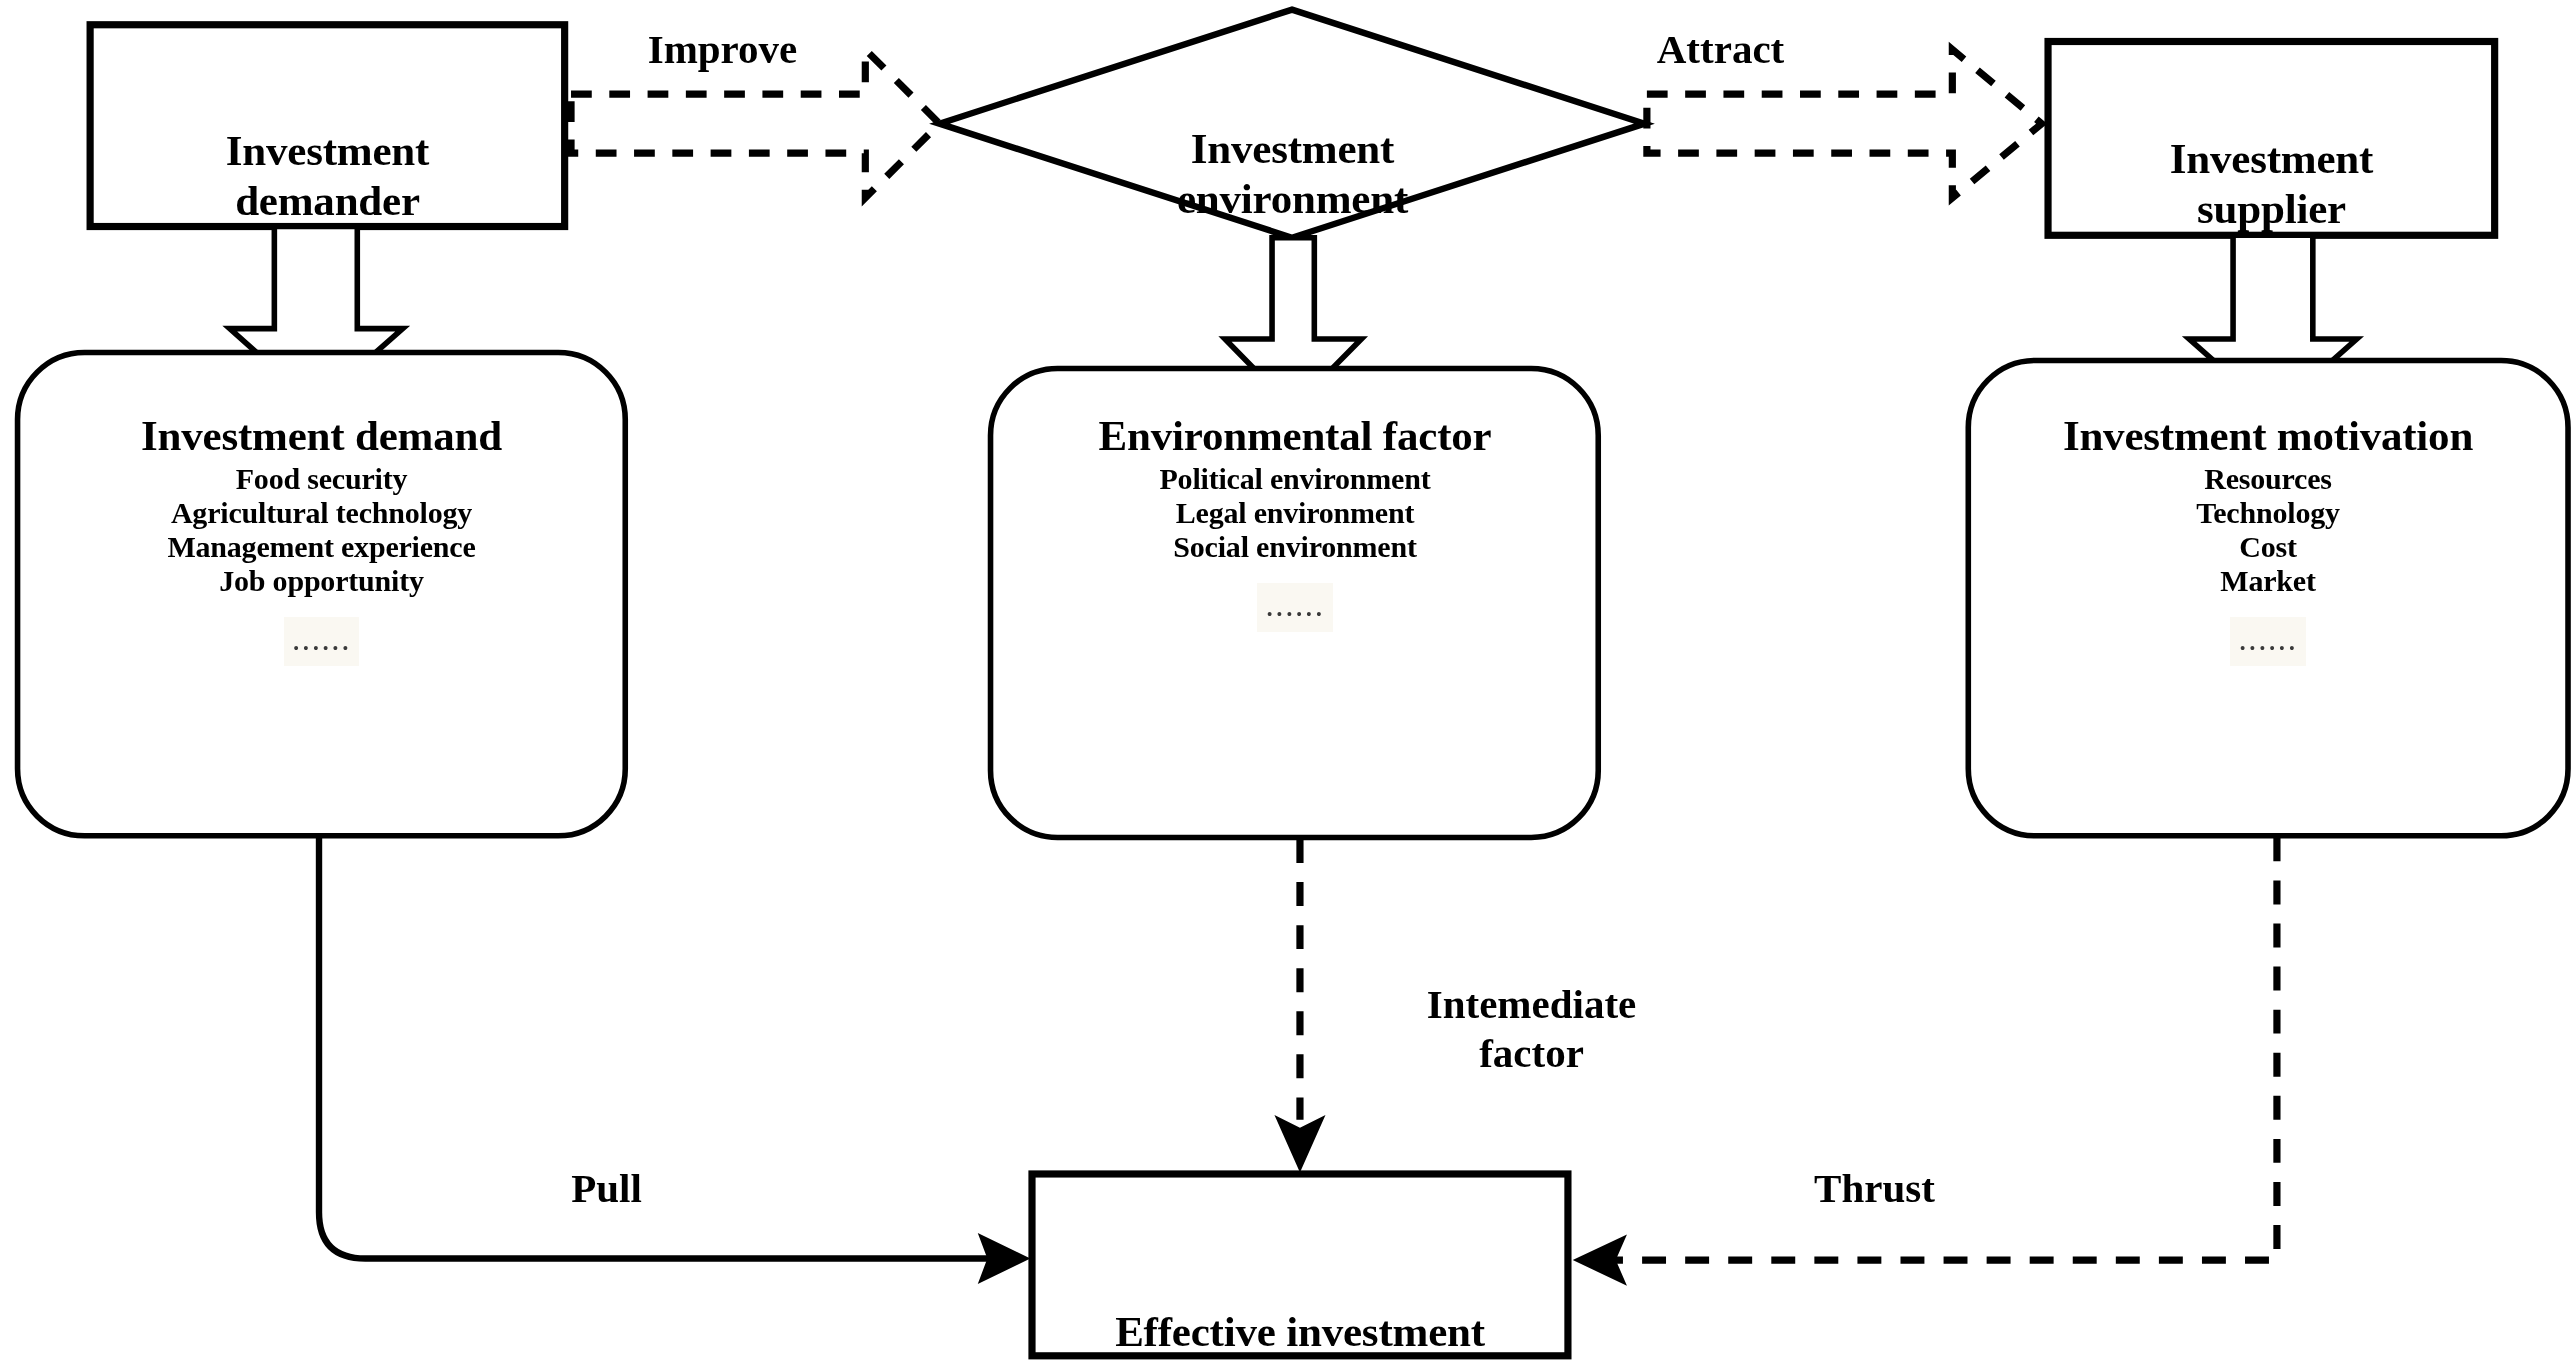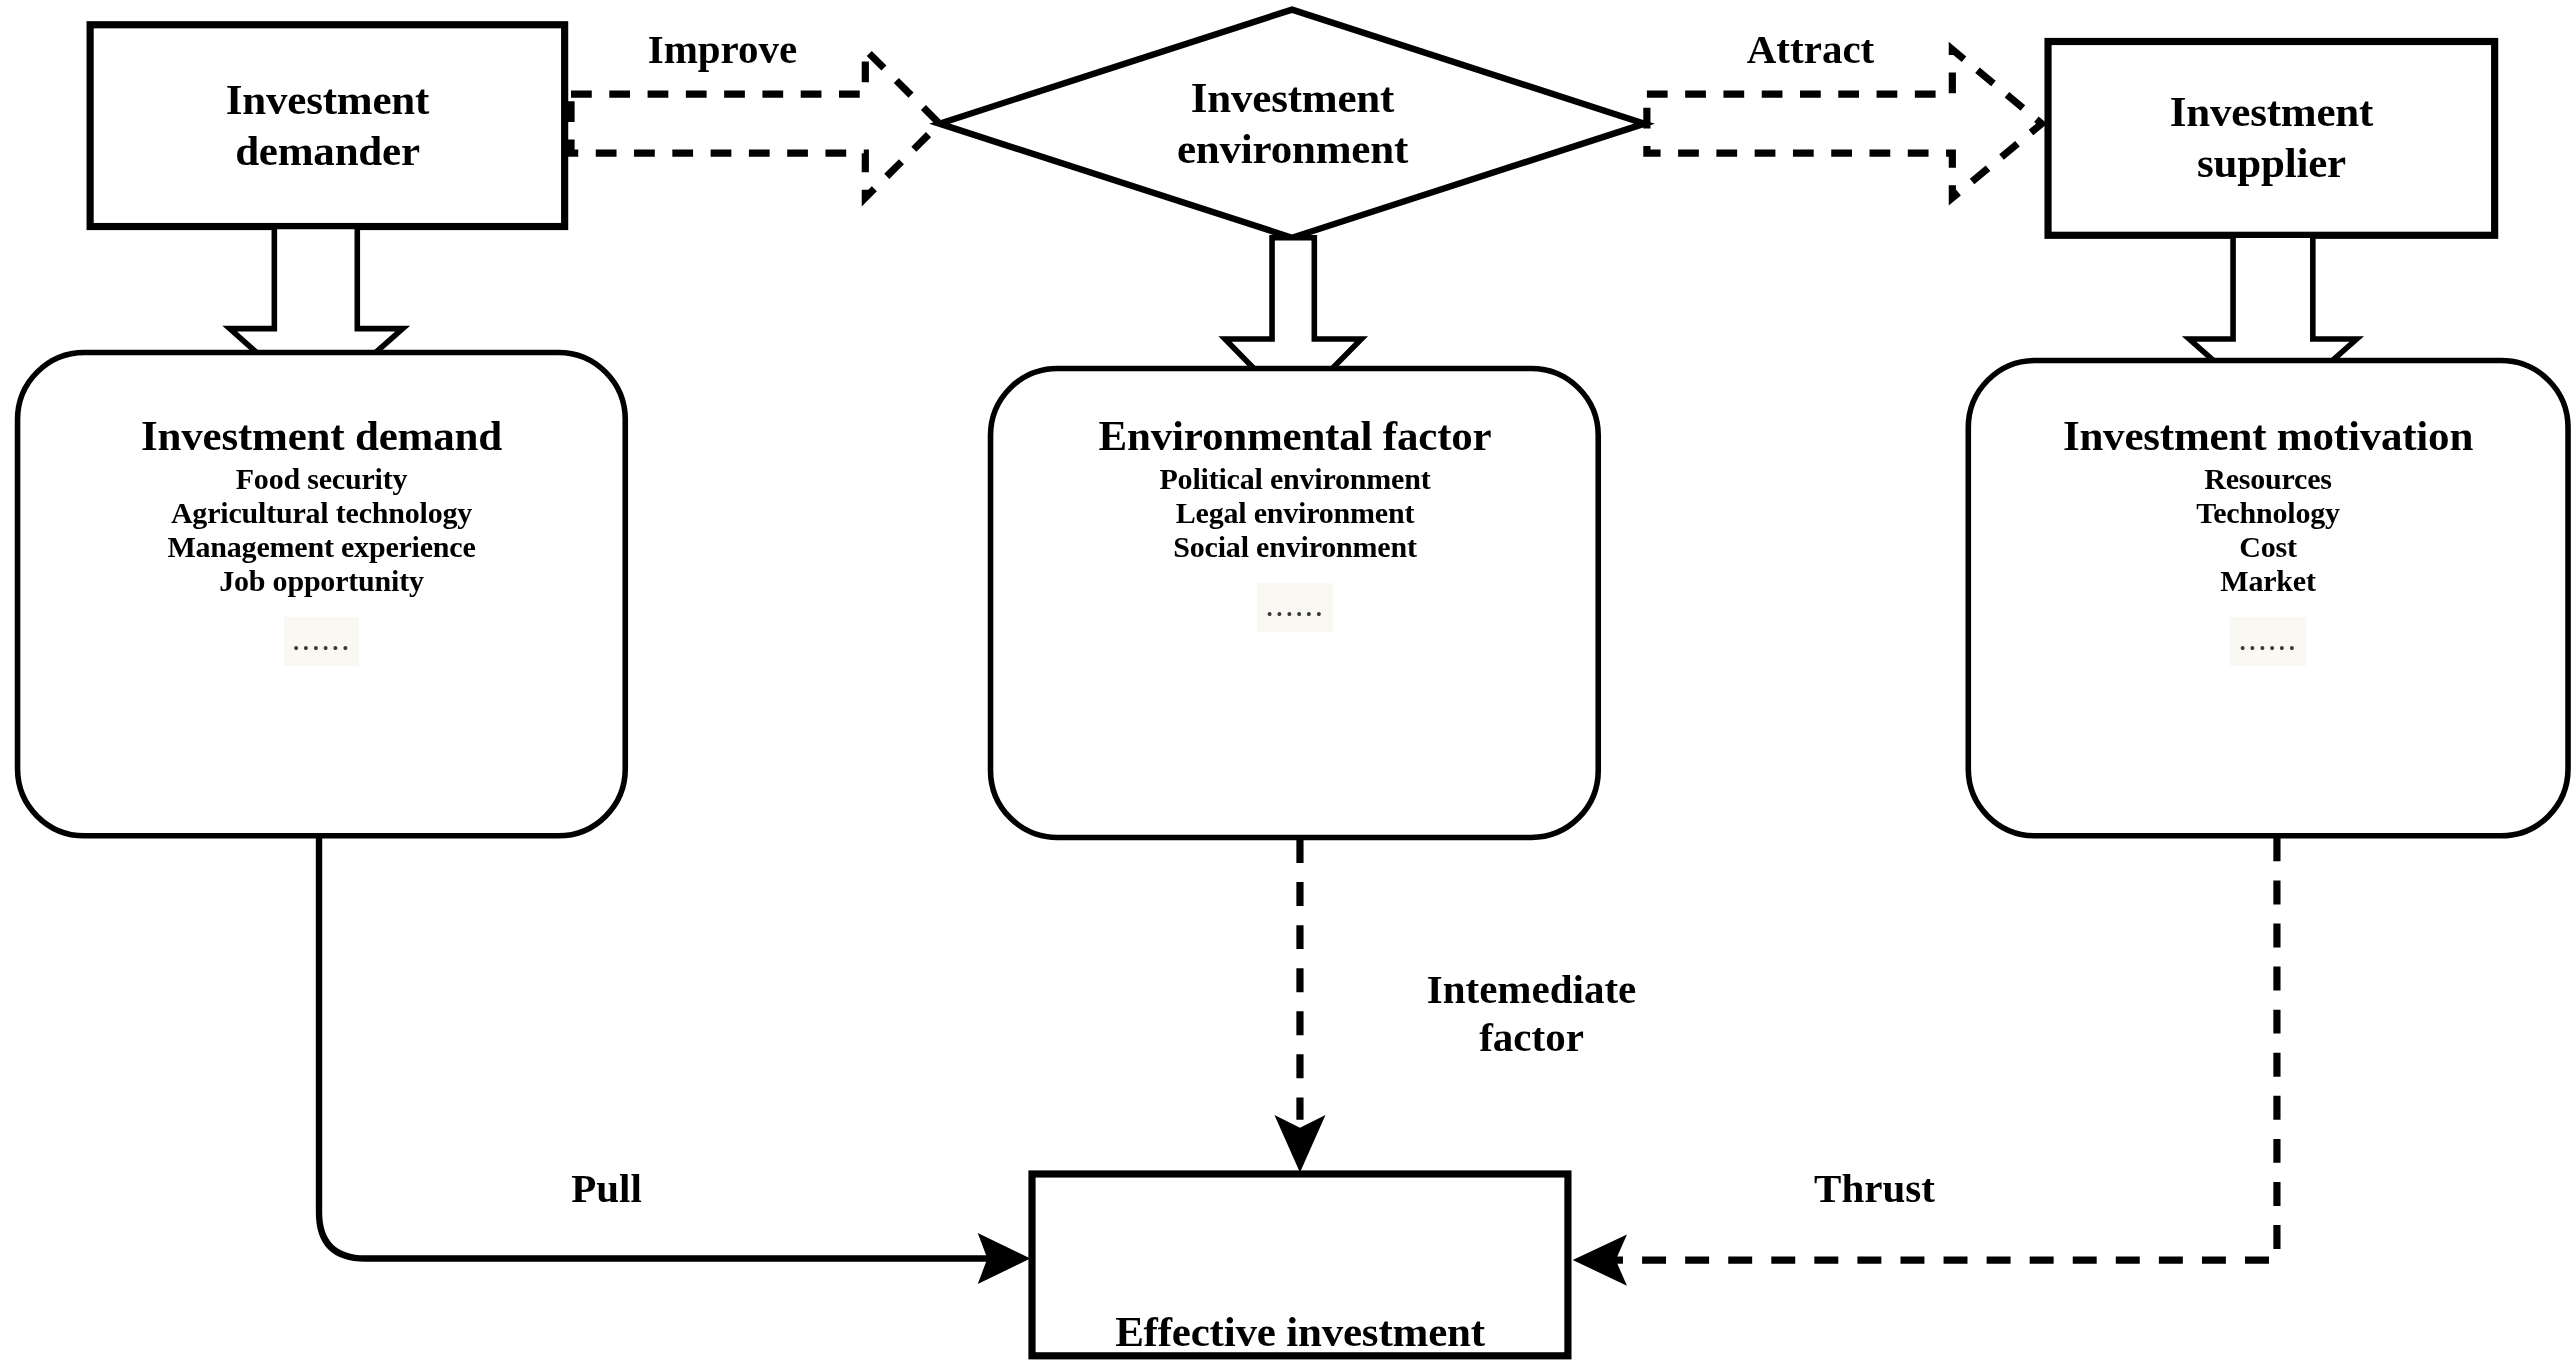--- a/index.html
+++ b/index.html
@@ -115,21 +115,21 @@
     align-items: center;
     justify-content: flex-end;
     text-align: center;
   }
   .boxlabel .node-title { position: static; }
   .twoline {
     position: absolute;
     display: flex;
     flex-direction: column;
     align-items: center;
-    justify-content: center;
+    justify-content: flex-end;
     text-align: center;
     line-height: 1.18;
   }
 </style>
 </head>
 <body>
 
 <div id="diagram-root">
 
   <svg class="canvas" viewBox="0 0 3230 1714" xmlns="http://www.w3.org/2000/svg">
@@ -176,21 +176,21 @@
     <span class="node-title">environment</span>
   </div>
 
   <div class="twoline" style="left:2048px; top:41px; width:447px; height:194px;">
     <span class="node-title">Investment</span>
     <span class="node-title">supplier</span>
   </div>
 
   <div class="txt edge-label" style="left:571px; top:29px; width:303px;">Improve</div>
 
-  <div class="txt edge-label" style="left:1659px; top:29px; width:303px;">Attract</div>
+  <div class="txt edge-label" style="left:1569px; top:29px; width:303px;">Attract</div>
 
   <div class="card-body" style="left:17.5px; top:411px; width:608px;">
     <span class="node-title">Investment demand</span>
     <span class="node-line">Food security</span>
     <span class="node-line">Agricultural technology</span>
     <span class="node-line">Management experience</span>
     <span class="node-line">Job opportunity</span>
     <span class="ell-wrap">
       <span class="ellipsis-mark">......</span>
     </span>

